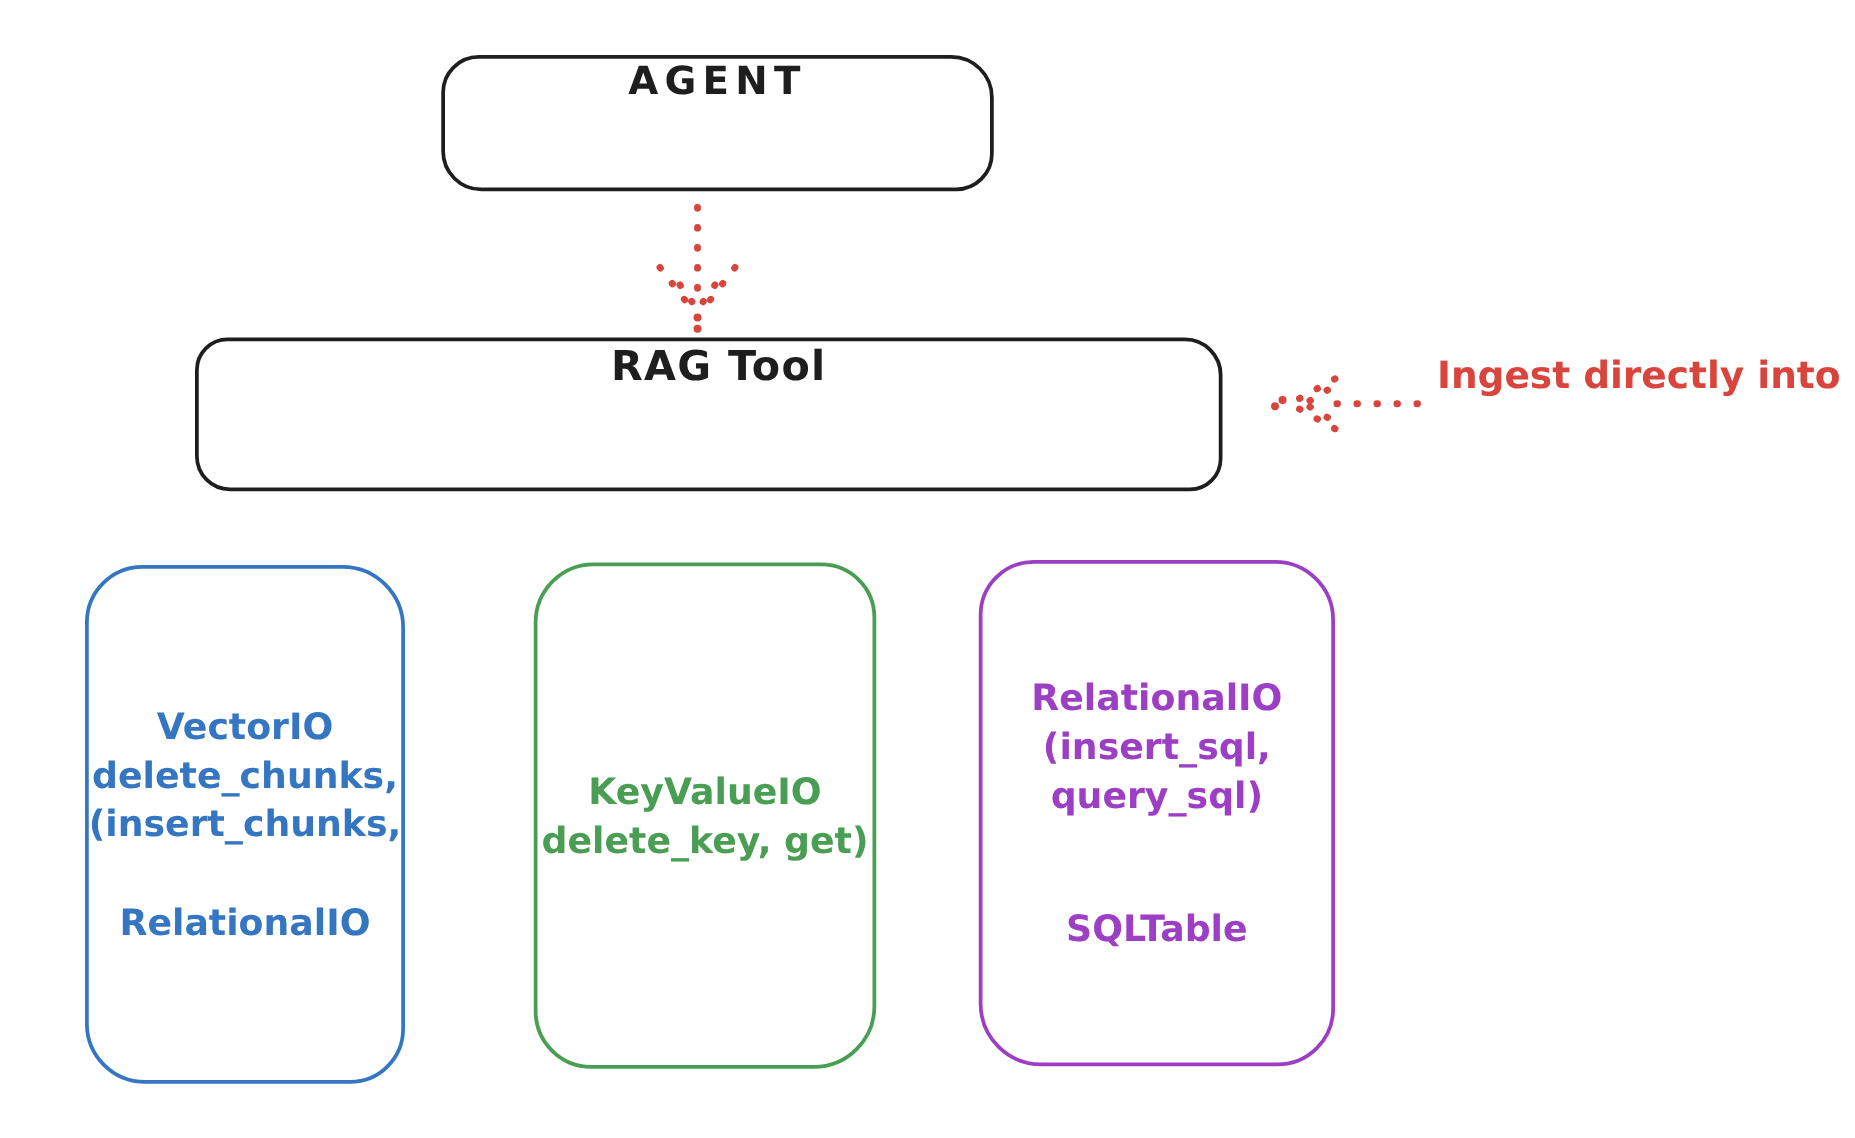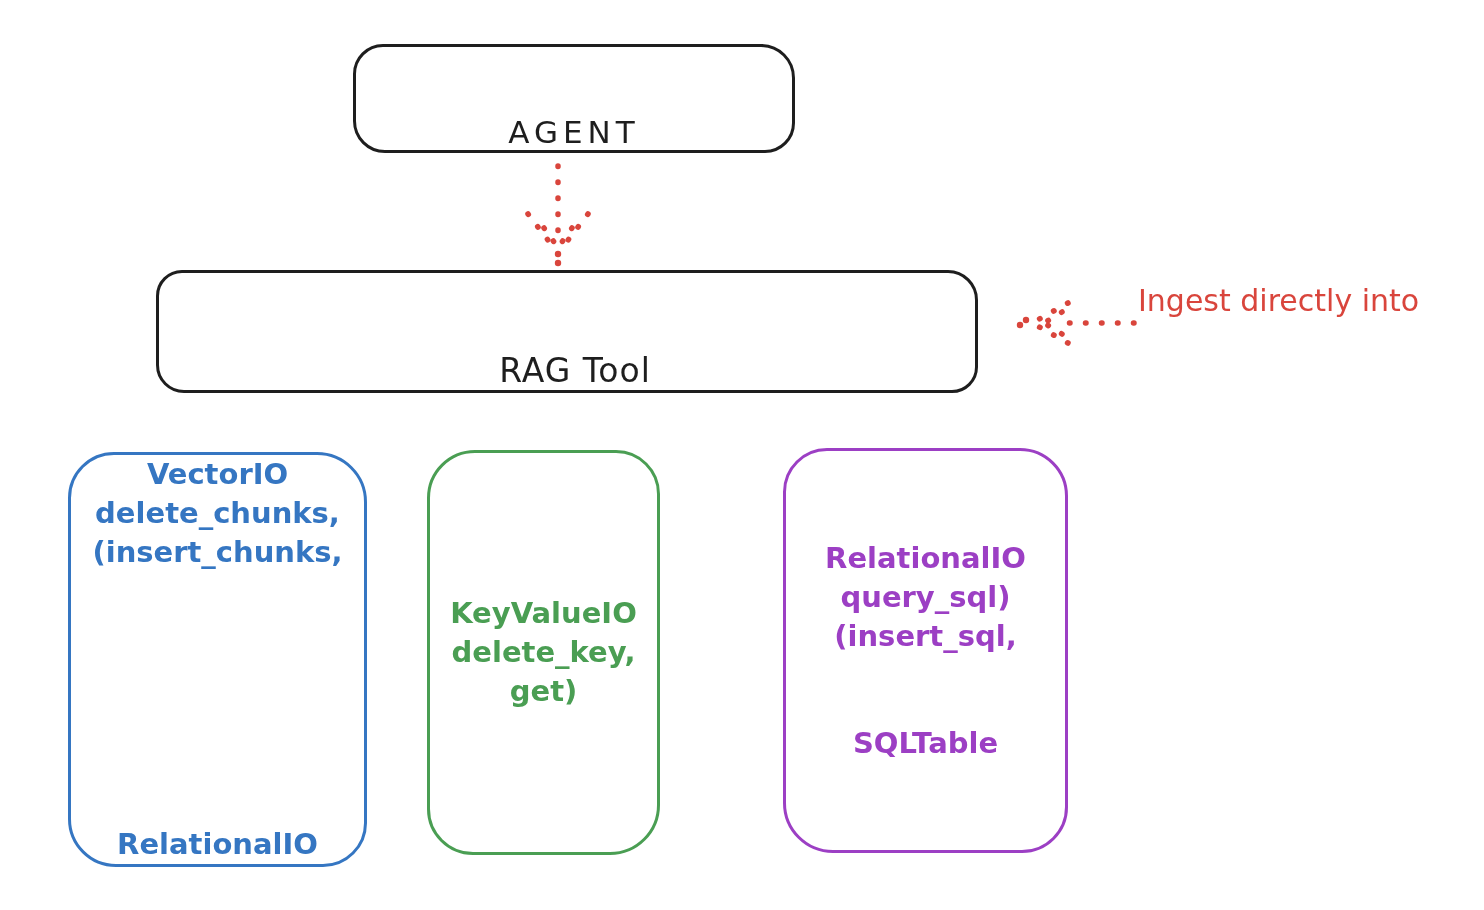--- a/index.html
+++ b/index.html
@@ -18,24 +18,24 @@
     height: 910px;
     background: var(--bg);
     overflow: hidden;
     font-family: "DejaVu Sans", sans-serif;
   }
   .node {
     position: absolute;
     background: var(--bg);
     border: 3.5px solid var(--black);
     display: flex;
-    align-items: flex-end;
+    align-items: flex-start;
     justify-content: center;
     color: var(--black);
-    font-weight: normal;
+    font-weight: bold;
   }
   .node-agent {
     left: 353px; top: 44px; width: 442px; height: 109px;
     border-radius: 30px 34px 30px 32px;
     font-size: 31px; letter-spacing: 5px;
   }
   .node-rag {
     left: 156px; top: 270px; width: 822px; height: 123px;
     border-radius: 26px 30px 26px 28px;
     font-size: 33px; letter-spacing: 1px; padding-left: 16px;
@@ -47,42 +47,42 @@
     display: flex;
     flex-direction: column;
     align-items: center;
     justify-content: center;
     text-align: center;
     font-weight: bold;
     font-size: 29px;
     line-height: 39px;
   }
   .card-vector {
-    left: 68px; top: 452px; width: 299px; height: 415px;
+    left: 68px; top: 452px; width: 256px; height: 415px;
     border-radius: 46px 50px 44px 48px;
-    border-color: var(--blue); color: var(--blue); justify-content: space-between;
+    border-color: var(--blue); color: var(--blue);
   }
   .card-keyvalue {
-    left: 427px; top: 450px; width: 233px; height: 405px;
+    left: 427px; top: 450px; width: 274px; height: 405px;
     border-radius: 48px 44px 50px 46px;
     border-color: var(--green); color: var(--green);
   }
   .card-relational {
     left: 783px; top: 448px; width: 285px; height: 405px;
     border-radius: 44px 48px 46px 50px;
     border-color: var(--purple); color: var(--purple); gap: 28px;
   }
   .card-index { margin-top: 40px; }
   .annotation {
     position: absolute;
     left: 1138px; top: 282px; width: 346px;
-    text-align: left;
+    text-align: center;
     color: var(--red);
     font-size: 30px;
-    font-weight: normal;
+    font-weight: bold;
     line-height: 38px;
   }
   .arrow { position: absolute; }
   .arrow .stroke {
     stroke: var(--red);
     stroke-width: 5.5;
     stroke-linecap: round;
     fill: none;
     stroke-dasharray: 0.5 15.5;
   }
@@ -139,19 +139,19 @@
   <div class="card card-keyvalue">
     <div class="card-lines">
       <div>KeyValueIO</div>
       <div>delete_key, get)</div>
     </div>
   </div>
 
   <div class="card card-relational">
     <div class="card-lines">
       <div>RelationalIO</div>
+      <div>(insert_sql,</div>
       <div>query_sql)</div>
-      <div>(insert_sql,</div>
     </div>
     <div class="card-index">SQLTable</div>
   </div>
 
 </div>
 
 </body></html>

